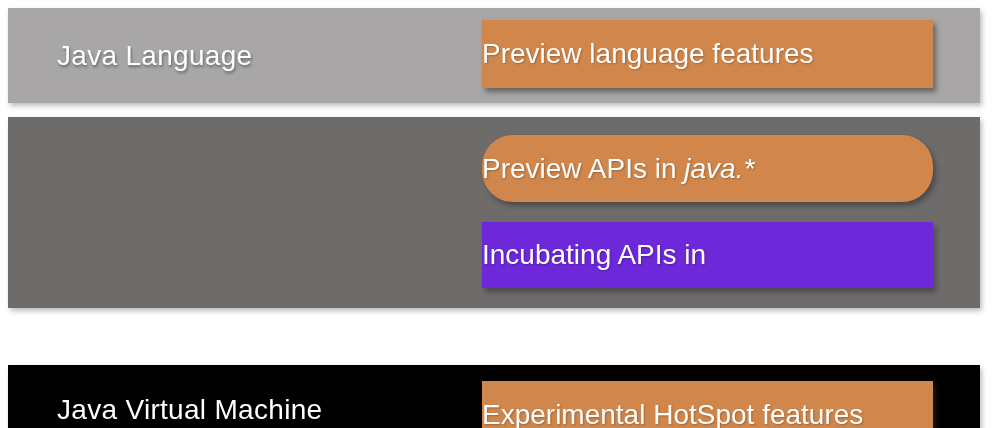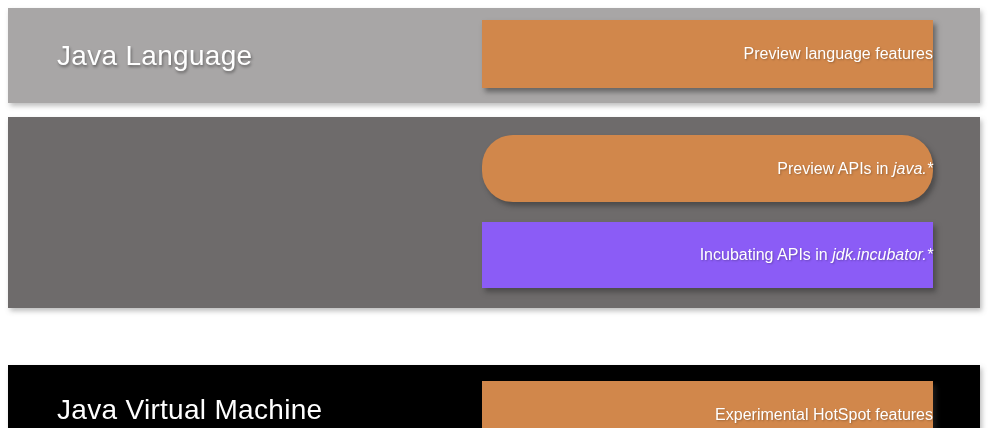--- a/index.html
+++ b/index.html
@@ -24,22 +24,22 @@
     padding-left: 49px;
     color: #ffffff;
     font-size: 28px;
     letter-spacing: 0.3px;
     text-shadow: 1px 2px 3px rgba(0,0,0,0.4);
     white-space: nowrap;
   }
 
   .feature-box {
     position: absolute; left: 474px; width: 451px;
-    display: flex; align-items: center; justify-content: flex-end;
-    color: #ffffff; font-size: 16px;
+    display: flex; align-items: center; justify-content: flex-start;
+    color: #ffffff; font-size: 28px;
     box-shadow: 3px 4px 5px rgba(50,50,50,0.55);
     text-shadow: 1px 1px 2px rgba(0,0,0,0.25);
     white-space: pre;
   }
   .feature-box em { }
   .box-1 { top: 12px;  height: 68px; }
   .box-2 { top: 18px;  height: 67px; }
   .box-3 { top: 105px; height: 66px; }
   .box-4 { top: 16px;  height: 67px; }
 </style>
@@ -52,22 +52,22 @@
     <span class="layer-label">Java Language</span>
     <div class="feature-box box-1" style="background-color: rgb(209, 135, 75);">
       <span>Preview language features</span><em></em>
     </div>
   </div>
 
   <div class="layer layer-java-apis" style="background-color: rgb(110, 107, 107);">
     <div class="feature-box box-2" style="background-color: rgb(209, 135, 75); border-radius: 31px;">
       <span>Preview APIs in </span><em>java.*</em>
     </div>
-    <div class="feature-box box-3" style="background-color: #8b5cf6;">
-      <span>Incubating APIs in </span><em>jdk.incubator.*</em>
+    <div class="feature-box box-3" style="background-color: #6d28d9;">
+      <span>Incubating APIs in </span>
     </div>
   </div>
 
   <div class="layer layer-jvm" style="background-color: #000000; margin-top: 44px;">
     <span class="layer-label">Java Virtual Machine</span>
     <div class="feature-box box-4" style="background-color: rgb(209, 135, 75);">
       <span>Experimental HotSpot features</span><em></em>
     </div>
   </div>
 

